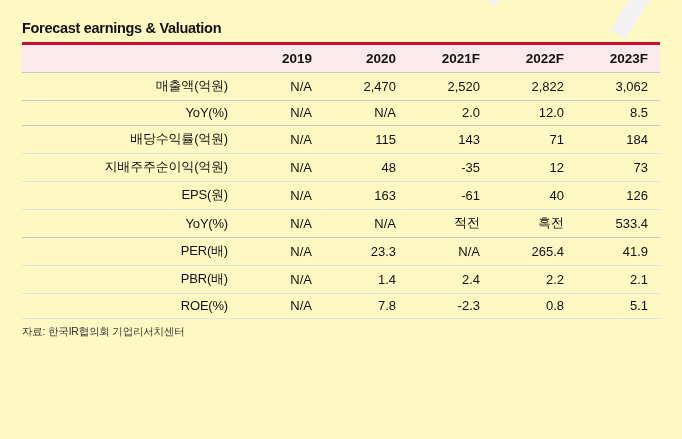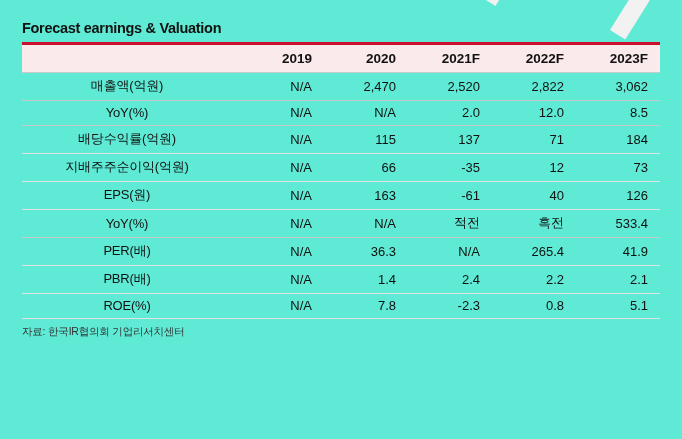--- a/index.html
+++ b/index.html
@@ -15,21 +15,21 @@
     overflow: hidden;
     position: relative;
   }
   .page {
     position: absolute;
     left: 0; top: 0;
     width: 682px;
     height: 439px;
     box-sizing: border-box;
     padding: 20px 22px 10px 22px;
-    background: #5eead4;
+    background: #fef9c3;
   }
   
   .watermark {
     position: absolute;
     inset: 0;
     pointer-events: none;
     overflow: hidden;
   }
   .watermark .streak {
     position: absolute;
@@ -78,21 +78,21 @@
     padding-left: 4px;
   }
   table.fin tbody td {
     padding: 4.5px 12px 4.5px 6px;
     text-align: right;
     border-bottom: 1px solid #e2e2e2;
     white-space: nowrap;
     color: #111111;
   }
   table.fin tbody td.label {
-    text-align: center;
+    text-align: right;
     padding-left: 4px;
     letter-spacing: -0.2px;
   }
   table.fin tbody tr.group-end td {
     border-bottom: 1px solid #c9c9c9;
   }
   table.fin tbody tr.last td {
     border-bottom: 1.5px solid #8a8a8a;
   }
   .source {
@@ -151,28 +151,28 @@
         <td>N/A</td>
         <td>N/A</td>
         <td>2.0</td>
         <td>12.0</td>
         <td>8.5</td>
       </tr>
       <tr>
         <td class="label">배당수익률(억원)</td>
         <td>N/A</td>
         <td>115</td>
-        <td>137</td>
+        <td>143</td>
         <td>71</td>
         <td>184</td>
       </tr>
       <tr>
         <td class="label">지배주주순이익(억원)</td>
         <td>N/A</td>
-        <td>66</td>
+        <td>48</td>
         <td>-35</td>
         <td>12</td>
         <td>73</td>
       </tr>
       <tr>
         <td class="label">EPS(원)</td>
         <td>N/A</td>
         <td>163</td>
         <td>-61</td>
         <td>40</td>
@@ -182,21 +182,21 @@
         <td class="label">YoY(%)</td>
         <td>N/A</td>
         <td>N/A</td>
         <td>적전</td>
         <td>흑전</td>
         <td>533.4</td>
       </tr>
       <tr>
         <td class="label">PER(배)</td>
         <td>N/A</td>
-        <td>36.3</td>
+        <td>23.3</td>
         <td>N/A</td>
         <td>265.4</td>
         <td>41.9</td>
       </tr>
       <tr>
         <td class="label">PBR(배)</td>
         <td>N/A</td>
         <td>1.4</td>
         <td>2.4</td>
         <td>2.2</td>

